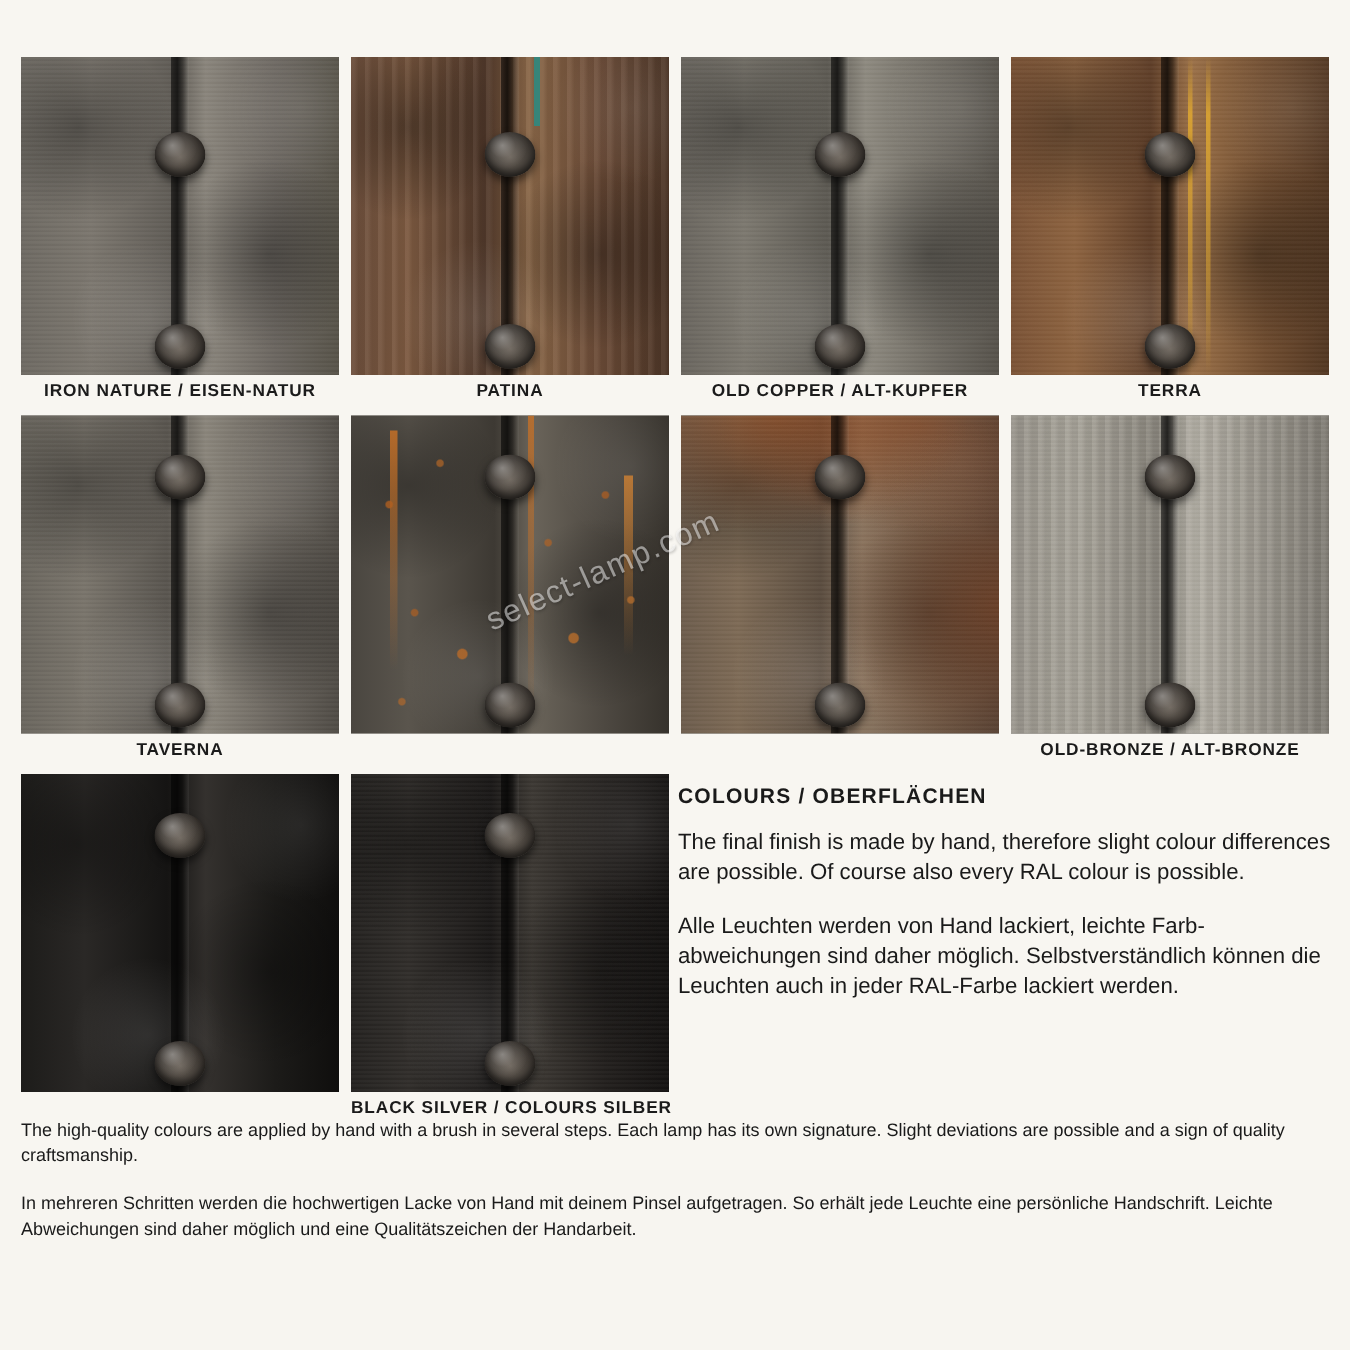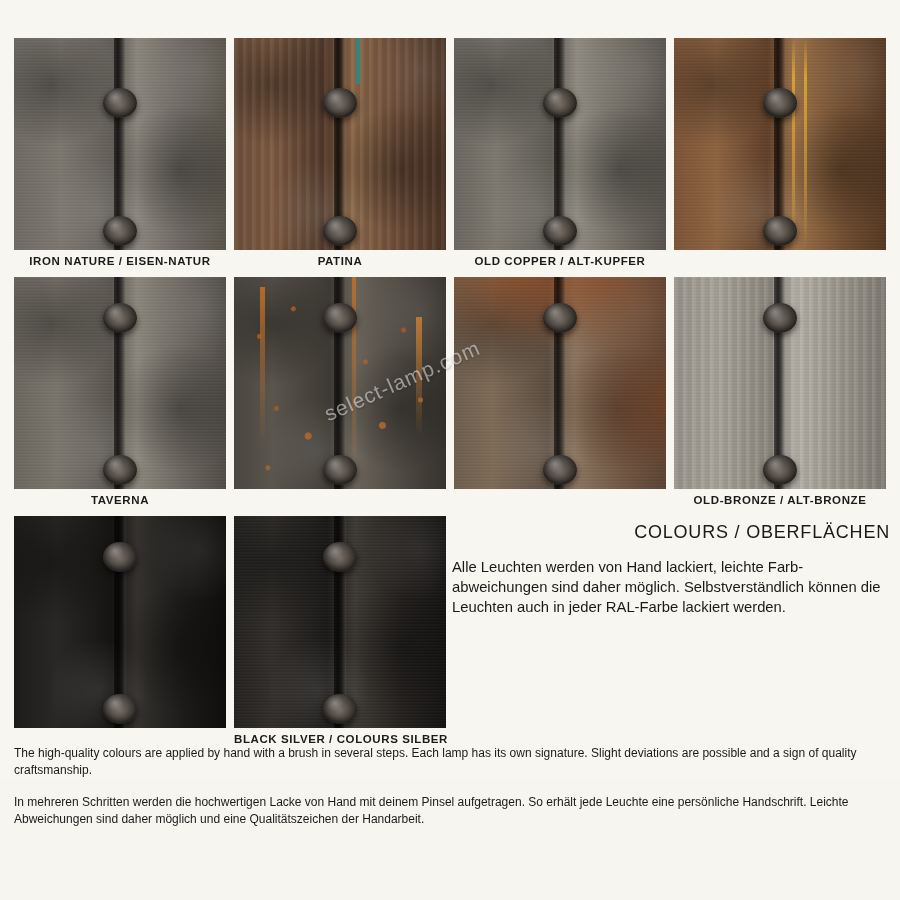--- a/index.html
+++ b/index.html
@@ -181,24 +181,24 @@
 
   
   .textcol {
     position: absolute;
     left: 452px;
     top: 516px;
     width: 438px;
     color: #1a1a1a;
   }
   .col-title {
-    font-size: 18px;
-    font-weight: normal;
+    font-size: 14px;
+    font-weight: bold;
     letter-spacing: 0.8px;
-    text-align: right;
+    text-align: left;
     margin: 6px 0 14px 0;
   }
   .col-para {
     font-size: 14.8px;
     line-height: 1.36;
     margin: 0 0 16px 0;
   }
 
   
   .bottom {
@@ -279,20 +279,21 @@
         <div class="swatch">
           <div class="plate f-terra"></div>
           <div class="mottle"></div>
           <div class="grain"></div>
           <div class="seam"></div>
           <div class="gold-line" style="left:118px;"></div>
           <div class="gold-line" style="left:130px;"></div>
           <div class="rivet top"></div>
           <div class="rivet bot"></div>
         </div>
+        <div class="caption">TERRA</div>
       </div>
 
     </div>
 
     <div class="row">
 
       <div class="cell">
         <div class="swatch">
           <div class="plate f-taverna"></div>
           <div class="mottle"></div>
@@ -366,20 +367,21 @@
         </div>
         <div class="caption">BLACK SILVER / COLOURS SILBER</div>
       </div>
 
     </div>
 
   </div>
 
   <div class="textcol">
     <div class="col-title">COLOURS / OBERFLÄCHEN</div>
+    <p class="col-para">The final finish is made by hand, therefore slight colour differences are possible. Of course also every RAL colour is possible.</p>
     <p class="col-para">Alle Leuchten werden von Hand lackiert, leichte Farb-abweichungen sind daher möglich. Selbstverständlich können die Leuchten auch in jeder RAL-Farbe lackiert werden.</p>
   </div>
 
   <div class="bottom">
     <p>The high-quality colours are applied by hand with a brush in several steps. Each lamp has its own signature. Slight deviations are possible and a sign of quality craftsmanship.</p>
     <p>In mehreren Schritten werden die hochwertigen Lacke von Hand mit deinem Pinsel aufgetragen. So erhält jede Leuchte eine persönliche Handschrift. Leichte Abweichungen sind daher möglich und eine Qualitätszeichen der Handarbeit.</p>
   </div>
 
   <div class="watermark">select-lamp.com</div>
 

